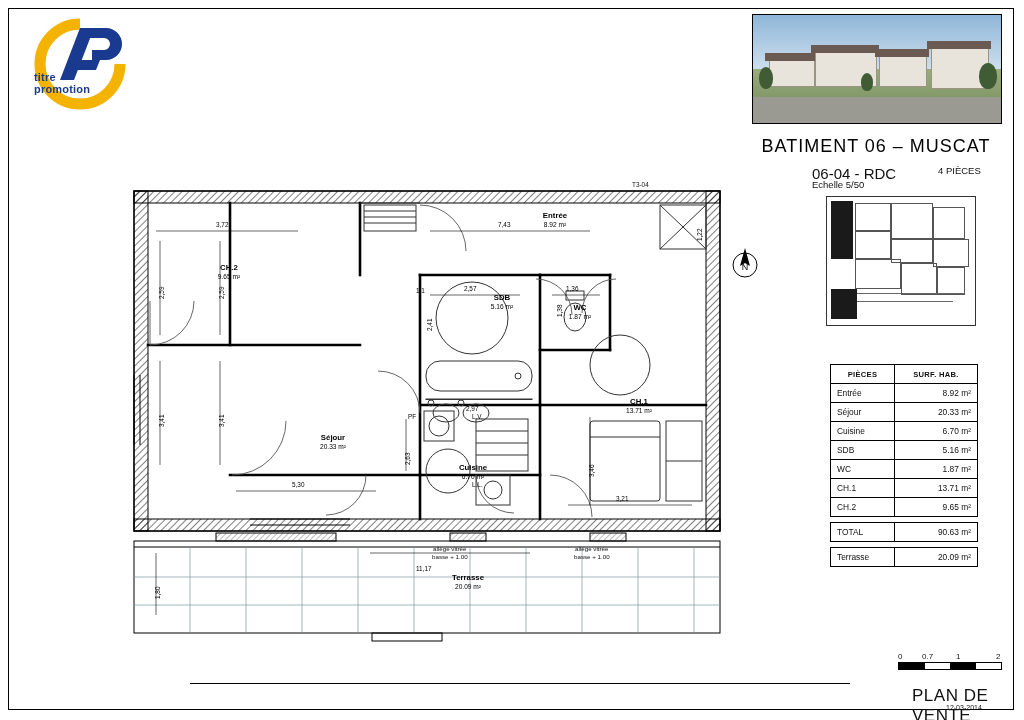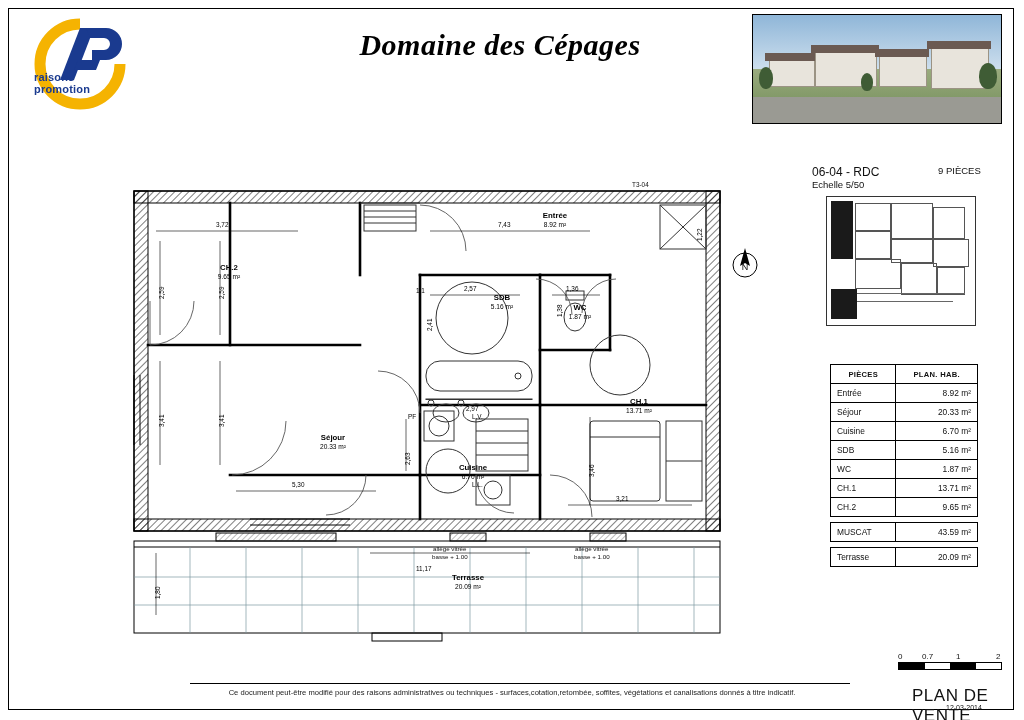--- a/index.html
+++ b/index.html
@@ -105,21 +105,21 @@
     width: 248px;
     text-align:center;
     font-family: "Liberation Sans", sans-serif;
     font-size: 18px;
     letter-spacing: 1px;
     color:#000;
   }
   .bat-sub1 {
     position:absolute;
     left: 812px; top: 165px;
-    font-size: 12px;
+    font-size: 15px;
   }
   .bat-sub1b {
     position:absolute;
     left: 938px; top: 165px;
     font-size: 9.5px;
   }
   .bat-sub2 {
     position:absolute;
     left: 812px; top: 179px;
     font-size: 9.5px;
@@ -278,46 +278,46 @@
   <div class="frame"></div>
 
   <div class="logo">
     <svg width="150" height="100" viewBox="0 0 150 100">
       <path d="M92 50 a40 40 0 1 1 -40 -40" fill="none" stroke="#f5b301" stroke-width="11"></path>
       <path d="M32 66 L52 14 L66 14 L46 66 Z" fill="#1a3a8f"></path>
       <path d="M58 14 L78 14 a16 16 0 0 1 0 32 L64 46 L64 36 L76 36 a6 6 0 0 0 0 -12 L62 24 Z" fill="#1a3a8f"></path>
       <path d="M50 46 L72 46 L68 56 L46 56 Z" fill="#1a3a8f"></path>
     </svg>
     <div class="logo-text">
-      <span class="l1">raisons</span>
+      <span class="l1">titre</span>
       <span class="l2">promotion</span>
     </div>
   </div>
 
-  <div class="main-title">Domaine des Cépages</div>
 
   <div class="photo">
     <div class="sky"></div>
     <div class="ground"></div>
     <div class="road"></div>
     <div class="b" style="left:16px; top:44px; width:44px; height:26px;"></div>
     <div class="roof" style="left:12px; top:38px; width:52px; height:8px;"></div>
     <div class="b" style="left:62px; top:36px; width:60px; height:34px;"></div>
     <div class="roof" style="left:58px; top:30px; width:68px; height:8px;"></div>
     <div class="b" style="left:126px; top:40px; width:46px; height:30px;"></div>
     <div class="roof" style="left:122px; top:34px; width:54px; height:8px;"></div>
     <div class="b" style="left:178px; top:32px; width:56px; height:40px;"></div>
     <div class="roof" style="left:174px; top:26px; width:64px; height:8px;"></div>
     <div class="tree" style="left:6px; top:52px; width:14px; height:22px;"></div>
     <div class="tree" style="left:226px; top:48px; width:18px; height:26px;"></div>
     <div class="tree" style="left:108px; top:58px; width:12px; height:18px;"></div>
   </div>
 
+  <div class="bat-title">BATIMENT 06 – MUSCAT</div>
   <div class="bat-sub1">06-04 - RDC</div>
-  <div class="bat-sub1b">9 PIÈCES</div>
+  <div class="bat-sub1b">4 PIÈCES</div>
   <div class="bat-sub2">Echelle 5/50</div>
 
   <div class="keyplan">
     <div class="blk" style="left:4px; top:4px; width:22px; height:58px;"></div>
     <div class="blk" style="left:4px; top:92px; width:26px; height:30px;"></div>
     <div class="cell" style="left:28px; top:6px; width:34px; height:26px;"></div>
     <div class="cell" style="left:28px; top:34px; width:34px; height:26px;"></div>
     <div class="cell" style="left:28px; top:62px; width:44px; height:28px;"></div>
     <div class="cell" style="left:64px; top:6px; width:40px; height:34px;"></div>
     <div class="cell" style="left:64px; top:42px; width:40px; height:22px;"></div>
@@ -326,21 +326,21 @@
     <div class="cell" style="left:106px; top:42px; width:34px; height:26px;"></div>
     <div class="cell" style="left:110px; top:70px; width:26px; height:26px;"></div>
     <div class="ln" style="left:30px; top:96px; width:108px; height:1px;"></div>
     <div class="ln" style="left:30px; top:104px; width:96px; height:1px;"></div>
   </div>
 
   <table class="surf-table">
     <thead>
       <tr>
         <th>PIÈCES</th>
-        <th>PLAN. HAB.</th>
+        <th>SURF. HAB.</th>
       </tr>
     </thead>
     <tbody>
       <tr>
         <td class="name">Entrée</td>
         <td class="val">8.92 m²</td>
       </tr>
       <tr>
         <td class="name">Séjour</td>
         <td class="val">20.33 m²</td>
@@ -363,22 +363,22 @@
       </tr>
       <tr>
         <td class="name">CH.2</td>
         <td class="val">9.65 m²</td>
       </tr>
       <tr class="spacer">
           <td></td>
           <td></td>
         </tr>
       <tr class="total">
-        <td class="name">MUSCAT</td>
-        <td class="val">43.59 m²</td>
+        <td class="name">TOTAL</td>
+        <td class="val">90.63 m²</td>
       </tr>
       <tr class="spacer">
           <td></td>
           <td></td>
         </tr>
       <tr>
         <td class="name">Terrasse</td>
         <td class="val">20.09 m²</td>
       </tr>
     </tbody>
@@ -654,14 +654,13 @@
       <div></div>
       <div class="dark"></div>
       <div></div>
     </div>
   </div>
 
   <div class="plan-de-vente">PLAN DE VENTE</div>
   <div class="pdv-date">12-03-2014</div>
 
   <div class="footline"></div>
-  <div class="disclaimer">Ce document peut-être modifié pour des raisons administratives ou techniques - surfaces,cotation,retombée, soffites, végétations et canalisations donnés à titre indicatif.</div>
 </div>
 
 </body></html>

